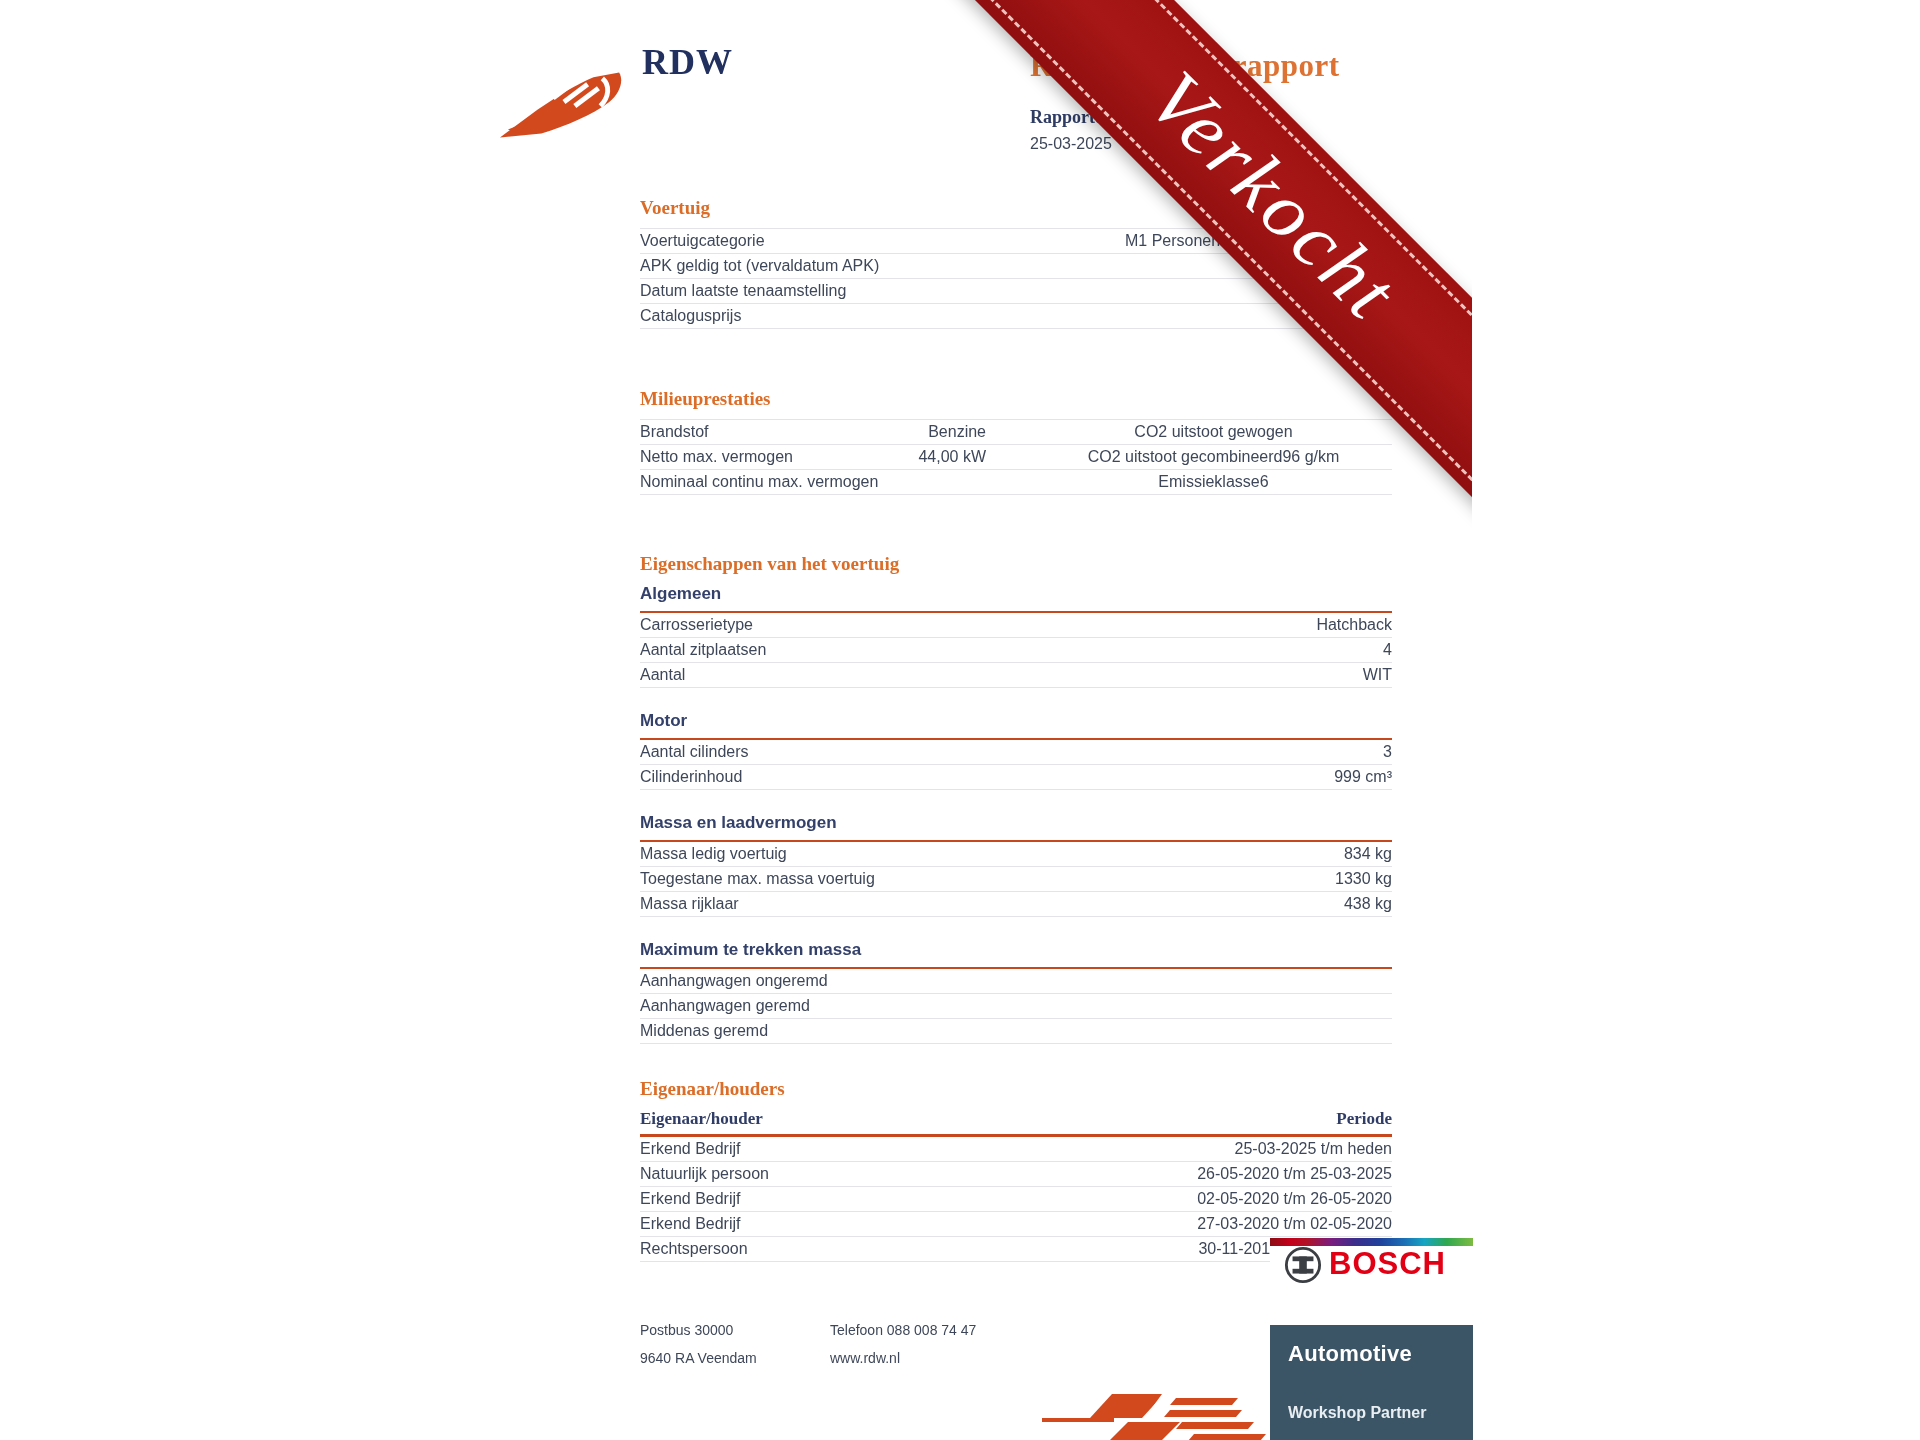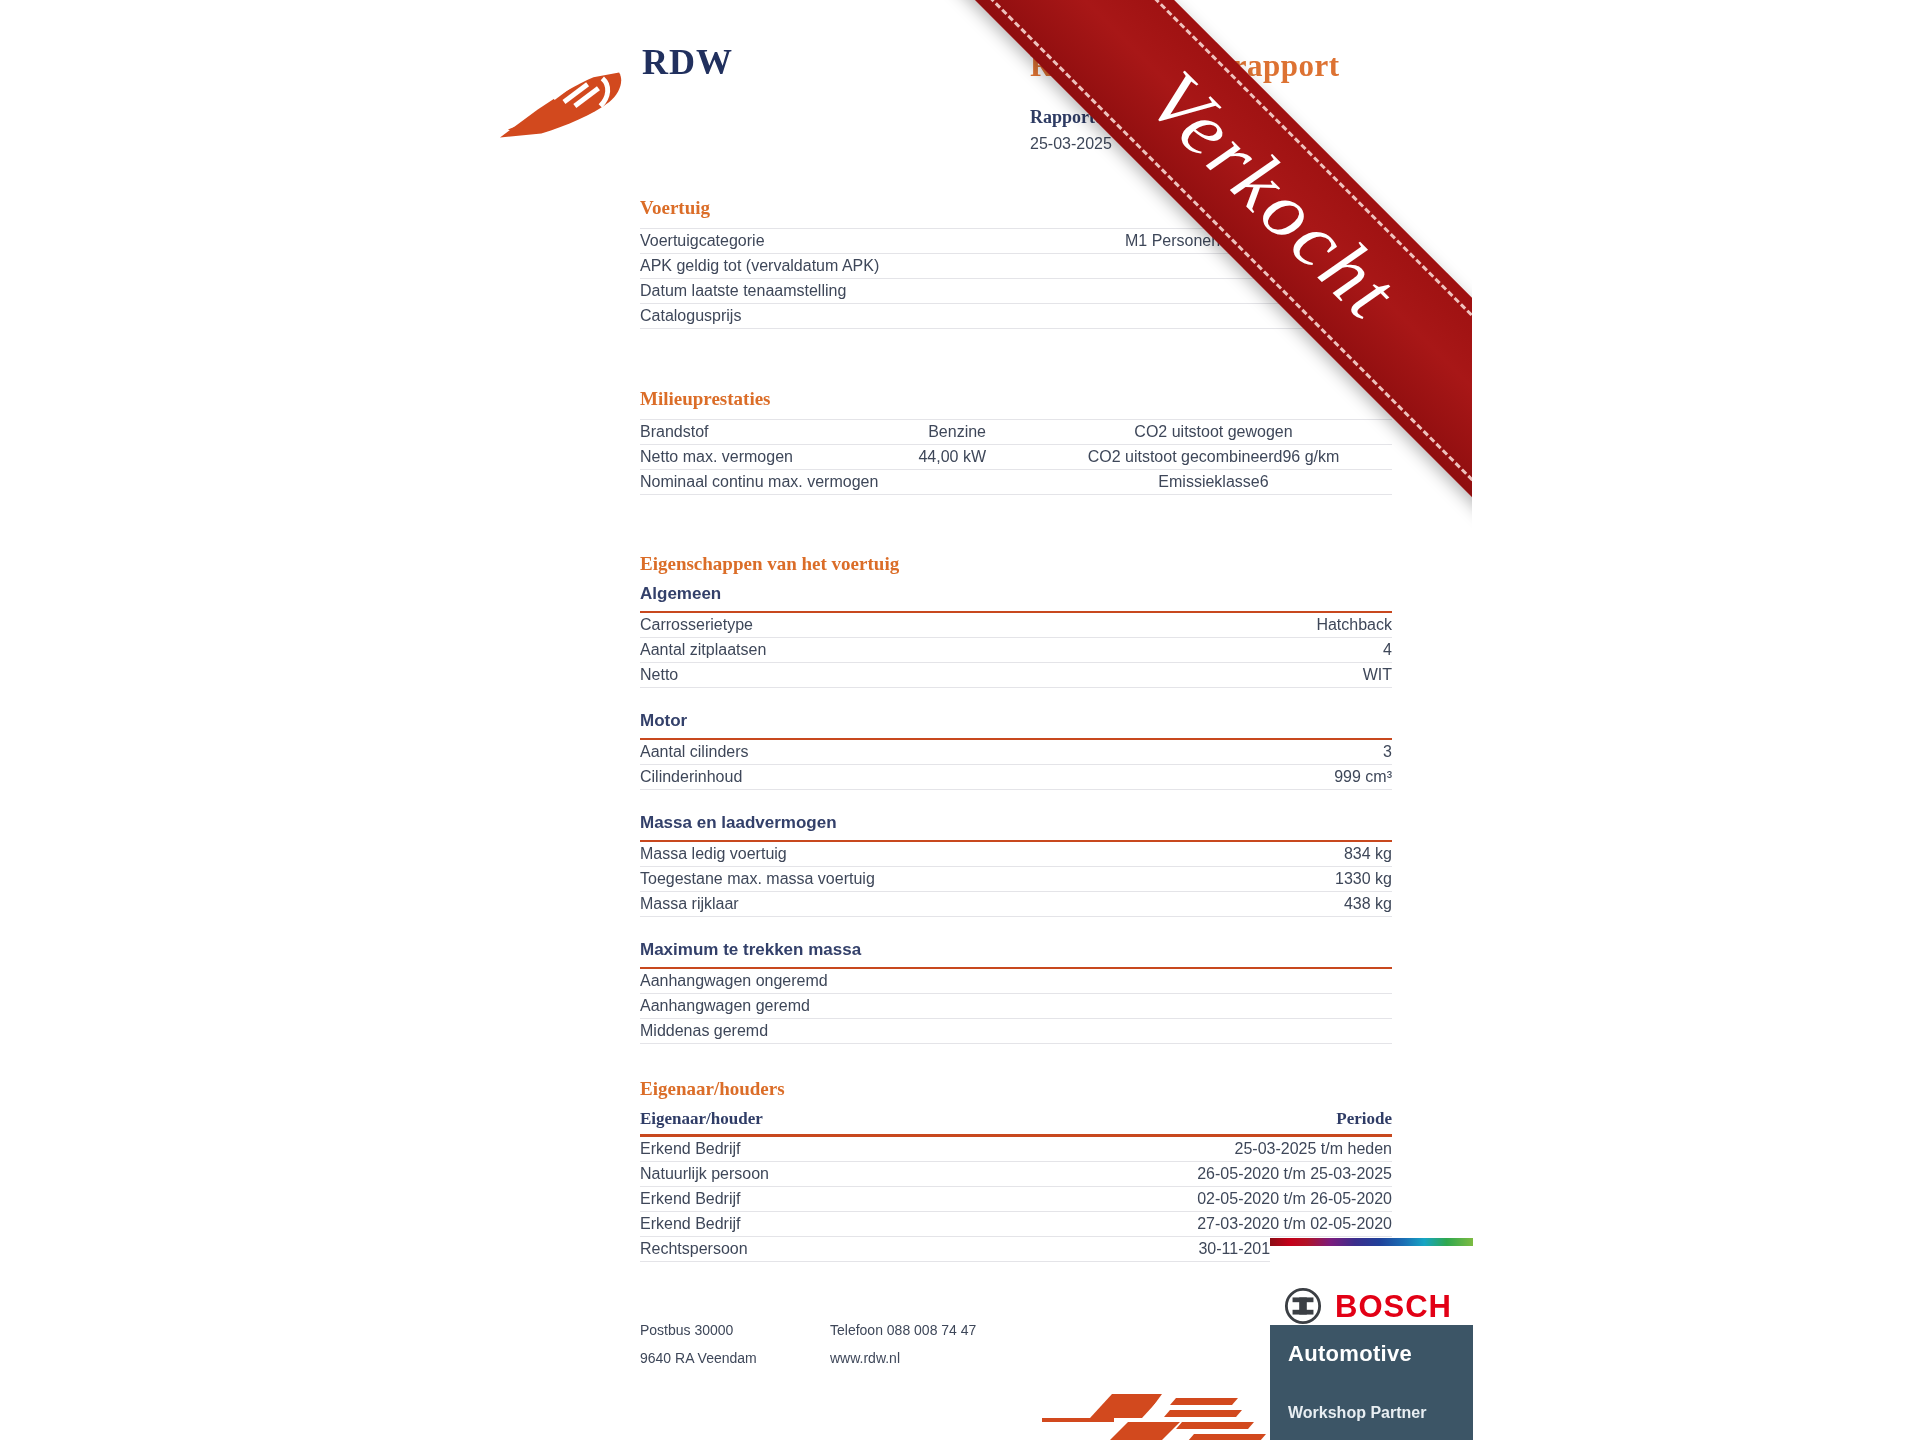--- a/index.html
+++ b/index.html
@@ -42,21 +42,21 @@
   .sec-owners{margin-top:34px;}
   #owners-header{display:flex;justify-content:space-between;font-family:"Liberation Serif",serif;font-weight:700;font-size:17px;color:#2F3C66;padding-bottom:5px;border-bottom:3px solid #C8481E;}
 
   
   #footer-block{position:absolute;left:640px;top:1322px;display:grid;grid-template-columns:128px auto;column-gap:62px;row-gap:12px;font-size:14px;color:#3E4759;}
   #footer-art{position:absolute;left:1042px;top:1388px;width:240px;height:70px;}
 
   
   #bosch-block{position:absolute;left:1270px;top:1238px;width:203px;height:202px;}
   #bosch-strip{height:8px;background:linear-gradient(90deg,#8C0D15 0%,#C4001A 10%,#B11226 18%,#7A1C7E 30%,#3B2E8C 42%,#20419A 54%,#1B6FB5 66%,#16A5C4 76%,#2FA84F 87%,#7DBB42 100%);}
-  #bosch-logo-band{height:79px;background:#ffffff;display:flex;align-items:flex-end;padding-left:14px;gap:13px;box-sizing:border-box;}
+  #bosch-logo-band{height:79px;background:#ffffff;display:flex;align-items:flex-start;padding-left:14px;gap:7px;box-sizing:border-box;}
   #bosch-symbol{width:38px;height:38px;}
   #bosch-text{font-weight:700;font-size:31px;color:#E20015;letter-spacing:1px;font-family:"Liberation Sans",sans-serif;}
   #bosch-panel{height:115px;background:#3C5566;color:#ffffff;box-sizing:border-box;padding:16px 0 0 18px;}
   #bosch-division{font-weight:700;font-size:22px;letter-spacing:0.3px;}
   #bosch-partner{margin-top:37px;font-size:16px;font-weight:700;color:#E8EEF2;}
 
   
   #ribbon-clip{position:absolute;left:0;top:0;width:1472px;height:1440px;overflow:hidden;pointer-events:none;z-index:5;}
   #ribbon{position:absolute;left:822px;top:127px;width:900px;height:141px;
     background:linear-gradient(180deg,#9E1111 0%,#A81717 45%,#8F0E0F 100%);
@@ -157,21 +157,21 @@
         <div class="tbl">
           <div class="trow">
             <span class="lbl">Carrosserietype</span>
             <span class="val">Hatchback</span>
           </div>
           <div class="trow">
             <span class="lbl">Aantal zitplaatsen</span>
             <span class="val">4</span>
           </div>
           <div class="trow">
-            <span class="lbl">Netto</span>
+            <span class="lbl">Aantal</span>
             <span class="val">WIT</span>
           </div>
         </div>
       </div>
 
       <div class="sub">
         <h3 class="sub-head">Motor</h3>
         <div class="tbl">
           <div class="trow">
             <span class="lbl">Aantal cilinders</span>

